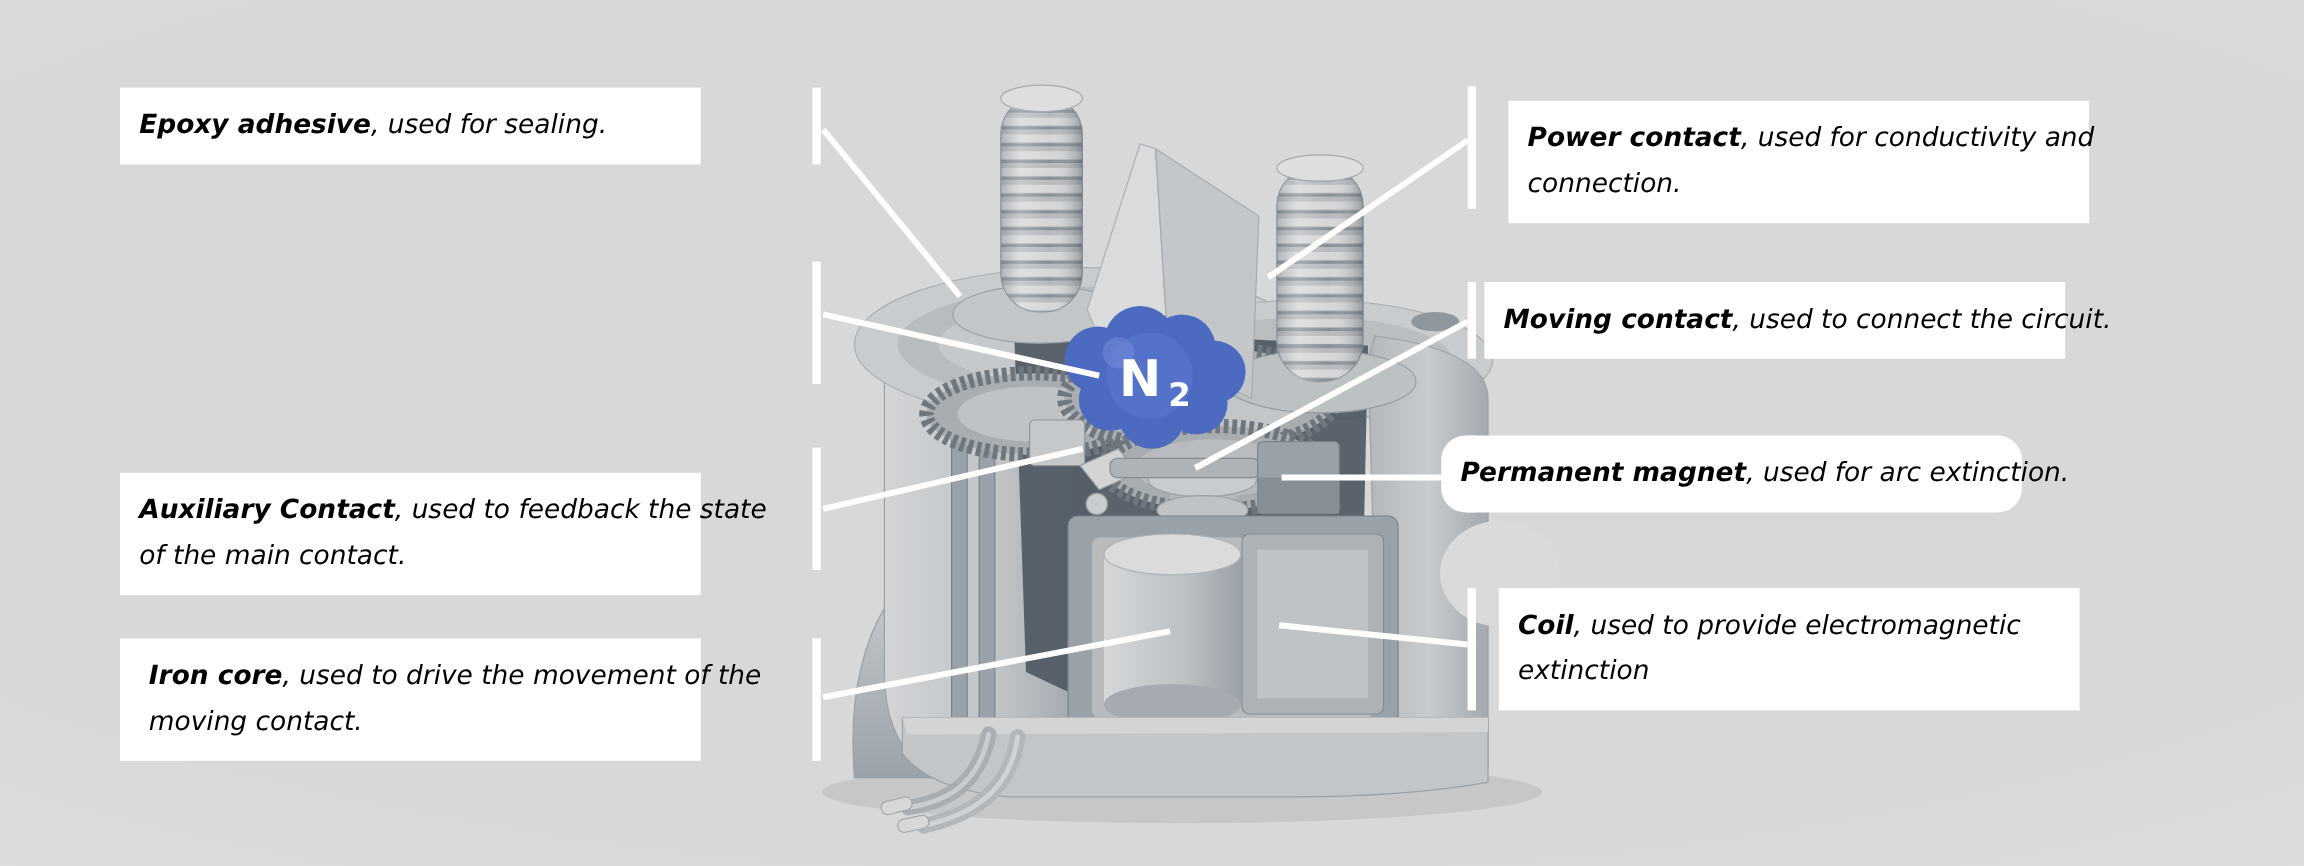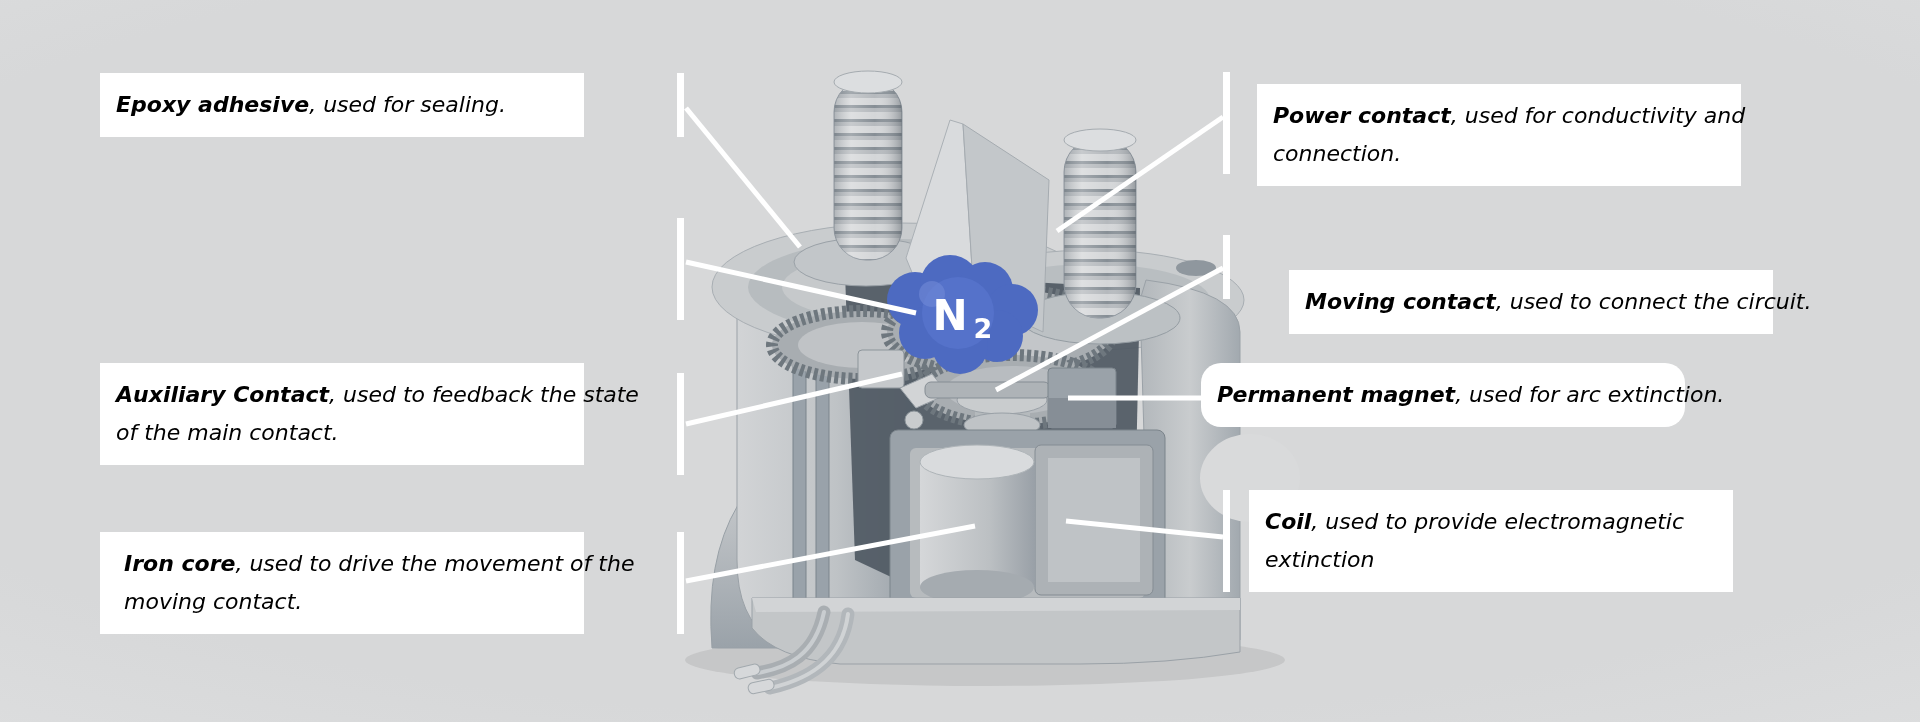--- a/index.html
+++ b/index.html
@@ -12,25 +12,25 @@
   .callout{
     position:absolute;width:484px;background:#ffffff;color:#000000;
     box-sizing:border-box;padding:13px 10px 13px 16px;font-style:italic;
   }
   .callout p{margin:0;font-size:22px;line-height:38px;white-space:nowrap;}
   .callout b{font-weight:700;}
   .bar{position:absolute;width:7px;background:#ffffff;}
   
   .c-l1{left:100px;top:73px;}   .b-l1{left:677px;top:73px;height:64px;}
   .c-l2{left:100px;top:218px;}  .b-l2{left:677px;top:218px;height:102px;}
-  .c-l3{left:100px;top:363px;}  .b-l3{left:677px;top:373px;height:102px;}
+  .c-l3{left:100px;top:394px;}  .b-l3{left:677px;top:373px;height:102px;}
   .c-l4{left:100px;top:532px;padding-left:24px;}  .b-l4{left:677px;top:532px;height:102px;}
   
   .c-r1{left:1237px;top:84px;margin-left:20px;}  .b-r1{left:1223px;top:72px;height:102px;}
-  .c-r2{left:1289px;top:235px;margin-top:35px;} .b-r2{left:1223px;top:235px;height:64px;}
+  .c-r2{left:1237px;top:235px;} .b-r2{left:1223px;top:235px;height:64px;}
   .c-r3{left:1201px;top:363px;border-radius:20px;} .b-r3{left:1223px;top:363px;height:64px;}
   .c-r4{left:1237px;top:490px;margin-left:12px;} .b-r4{left:1223px;top:490px;height:102px;}
 </style>
 </head>
 <body>
 
 <div class="stage">
 
   <svg class="scene" viewBox="0 0 1920 722">
     <defs>

